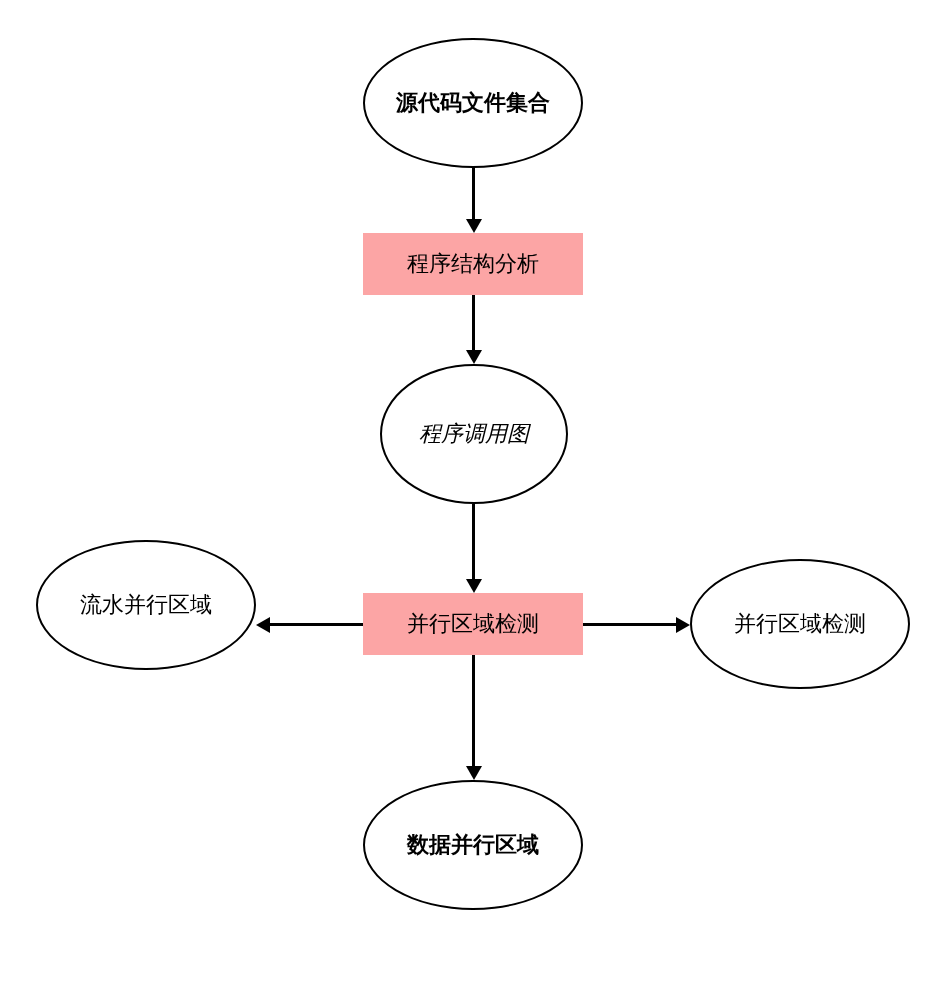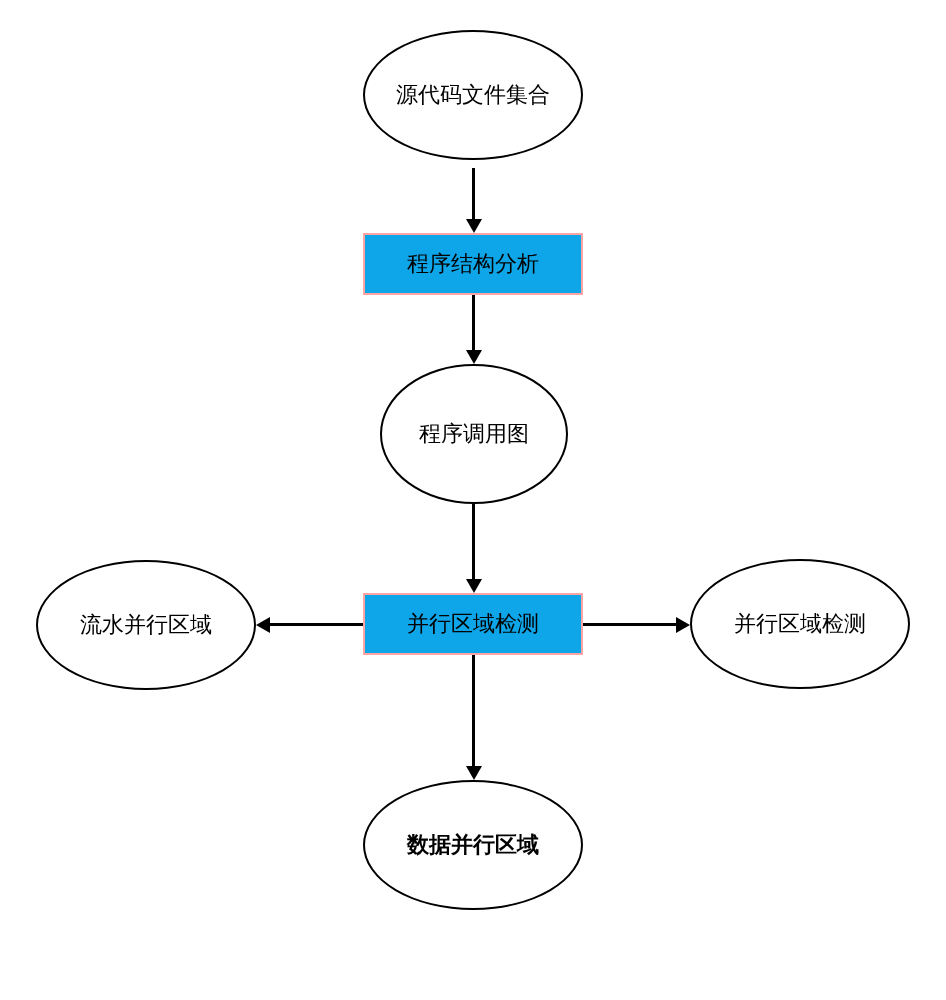--- a/index.html
+++ b/index.html
@@ -14,25 +14,25 @@
       position: absolute;
       border: 2px solid #000000;
       border-radius: 50%;
       display: flex;
       align-items: center;
       justify-content: center;
       background: #ffffff;
     }
     .rect {
       position: absolute;
-      border: 2px solid #fca5a5;
+      border: 4px solid #fca5a5;
       display: flex;
       align-items: center;
       justify-content: center;
-      background: #0ea5e9;
+      background: #fca5a5;
     }
     .label {
       font-size: 22px;
       color: #000000;
       text-align: center;
       line-height: 1.2;
     }
     .arrow {
       position: absolute;
     }
@@ -61,57 +61,57 @@
       width: 0;
       height: 0;
       border-top: 8px solid transparent;
       border-bottom: 8px solid transparent;
       border-left: 14px solid #000000;
     }
   </style>
 </head>
 <body>
 
-<div class="ellipse" style="left: 363px; top: 30px; width: 220px; height: 130px;">
+<div class="ellipse" style="left: 363px; top: 38px; width: 220px; height: 130px; font-weight: bold;">
   <span class="label">源代码文件集合</span>
 </div>
 
 <div class="arrow">
   <div class="arrow-shaft" style="left: 472px; top: 168px; width: 3px; height: 53px;"></div>
   <div class="arrow-head-down" style="left: 465.5px; top: 219px;"></div>
 </div>
 
 <div class="rect" style="left: 363px; top: 233px; width: 220px; height: 62px;">
   <span class="label">程序结构分析</span>
 </div>
 
 <div class="arrow">
   <div class="arrow-shaft" style="left: 472px; top: 295px; width: 3px; height: 57px;"></div>
   <div class="arrow-head-down" style="left: 465.5px; top: 350px;"></div>
 </div>
 
-<div class="ellipse" style="left: 380px; top: 364px; width: 188px; height: 140px;">
+<div class="ellipse" style="left: 380px; top: 364px; width: 188px; height: 140px; font-style: italic;">
   <span class="label">程序调用图</span>
 </div>
 
 <div class="arrow">
   <div class="arrow-shaft" style="left: 472px; top: 504px; width: 3px; height: 77px;"></div>
   <div class="arrow-head-down" style="left: 465.5px; top: 579px;"></div>
 </div>
 
 <div class="rect" style="left: 363px; top: 593px; width: 220px; height: 62px;">
   <span class="label">并行区域检测</span>
 </div>
 
 <div class="arrow">
   <div class="arrow-shaft" style="left: 269px; top: 623px; width: 94px; height: 3px;"></div>
   <div class="arrow-head-left" style="left: 256px; top: 616.5px;"></div>
 </div>
 
-<div class="ellipse" style="left: 36px; top: 560px; width: 220px; height: 130px;">
+<div class="ellipse" style="left: 36px; top: 540px; width: 220px; height: 130px;">
   <span class="label">流水并行区域</span>
 </div>
 
 <div class="arrow">
   <div class="arrow-shaft" style="left: 583px; top: 623px; width: 94px; height: 3px;"></div>
   <div class="arrow-head-right" style="left: 676px; top: 616.5px;"></div>
 </div>
 
 <div class="ellipse" style="left: 690px; top: 559px; width: 220px; height: 130px;">
   <span class="label">并行区域检测</span>

